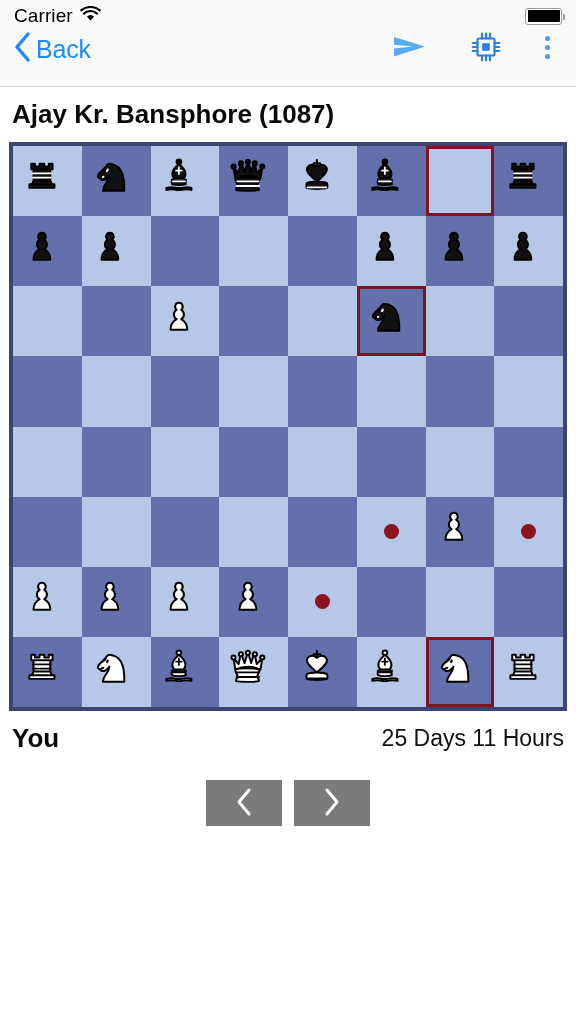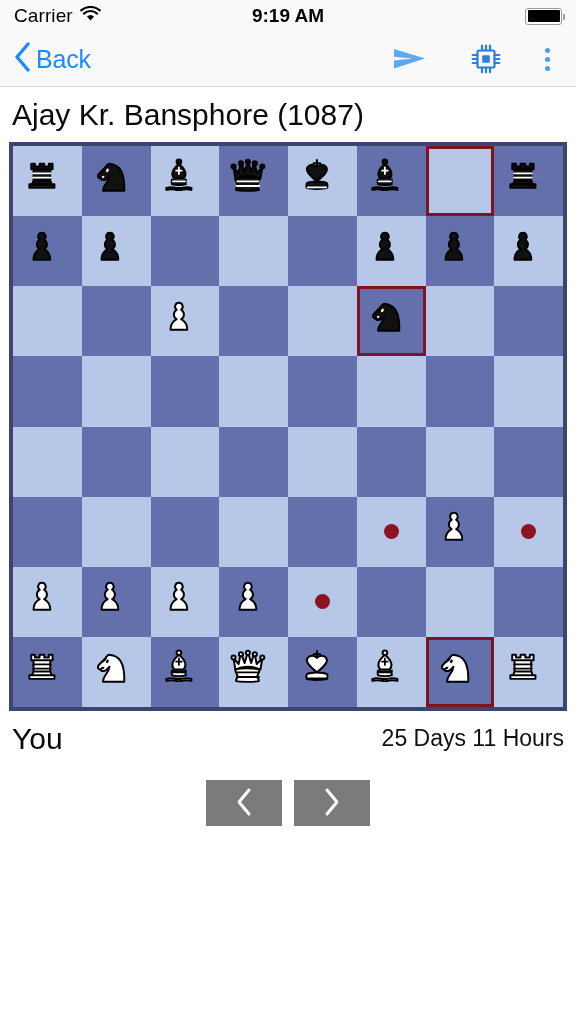--- a/index.html
+++ b/index.html
@@ -35,42 +35,42 @@
   .battery-fill { width: 100%; height: 100%; background: #000; border-radius: 1px; }
   .battery-cap {
     position: absolute; right: -4px; top: 5px;
     width: 2.5px; height: 6px; background: #9a9a9a; border-radius: 0 1px 1px 0;
   }
 
   
   .nav-bar {
     height: 55px;
     background: #f9f9f9;
-    display: flex; align-items: center;
+    display: flex; align-items: flex-start;
     padding: 0 14px;
     border-bottom: 1px solid #d6d6d6;
   }
   .back-button {
     display: flex; align-items: center; gap: 5px;
     cursor: pointer;
   }
   .back-chevron { display: block; }
   .back-label { font-size: 25px; color: #1a8cff; letter-spacing: -0.2px; }
   .nav-actions { margin-left: auto; display: flex; align-items: center; gap: 44px; padding-right: 12px; }
   .nav-icon-btn { cursor: pointer; display: flex; align-items: center; justify-content: center; }
   .dots-icon { display: flex; flex-direction: column; gap: 4px; align-items: center; }
   .dots-icon i { width: 5px; height: 5px; border-radius: 50%; background: #4a9cf0; display: block; }
 
   
   .player-row {
     display: flex; align-items: center; justify-content: space-between;
     padding: 0 12px;
     height: 55px;
   }
-  .player-name { font-size: 30px; font-weight: 400; color: #0a0a0a; }
+  .player-name { font-size: 26px; font-weight: 700; color: #0a0a0a; }
   .player-clock { font-size: 23px; color: #111; }
 
   
   .board-wrap { padding: 0 9px; }
   .board {
     width: 558px; height: 569px;
     border: 4px solid #3c4470;
     background: #3c4470;
     display: grid;
     grid-template-columns: repeat(8, 1fr);
@@ -114,21 +114,20 @@
   <div class="status-left">
     <span class="carrier-label">Carrier</span>
     <span class="wifi-icon">
       <svg width="21" height="16" viewBox="0 0 21 16">
         <path d="M10.5 14.6 L6.9 10.6 a5.6 5.6 0 0 1 7.2 0 Z" fill="#000"></path>
         <path d="M3.9 7.6 a9.8 9.8 0 0 1 13.2 0" stroke="#000" stroke-width="2.1" fill="none" stroke-linecap="round"></path>
         <path d="M1.2 4.4 a14.2 14.2 0 0 1 18.6 0" stroke="#000" stroke-width="2.1" fill="none" stroke-linecap="round"></path>
       </svg>
     </span>
   </div>
-  <div class="status-time">9:19 AM</div>
   <div class="status-right">
     <div class="battery">
       <div class="battery-fill"></div>
       <div class="battery-cap"></div>
     </div>
   </div>
 </div>
 
 <div class="nav-bar">
   <div class="back-button">

